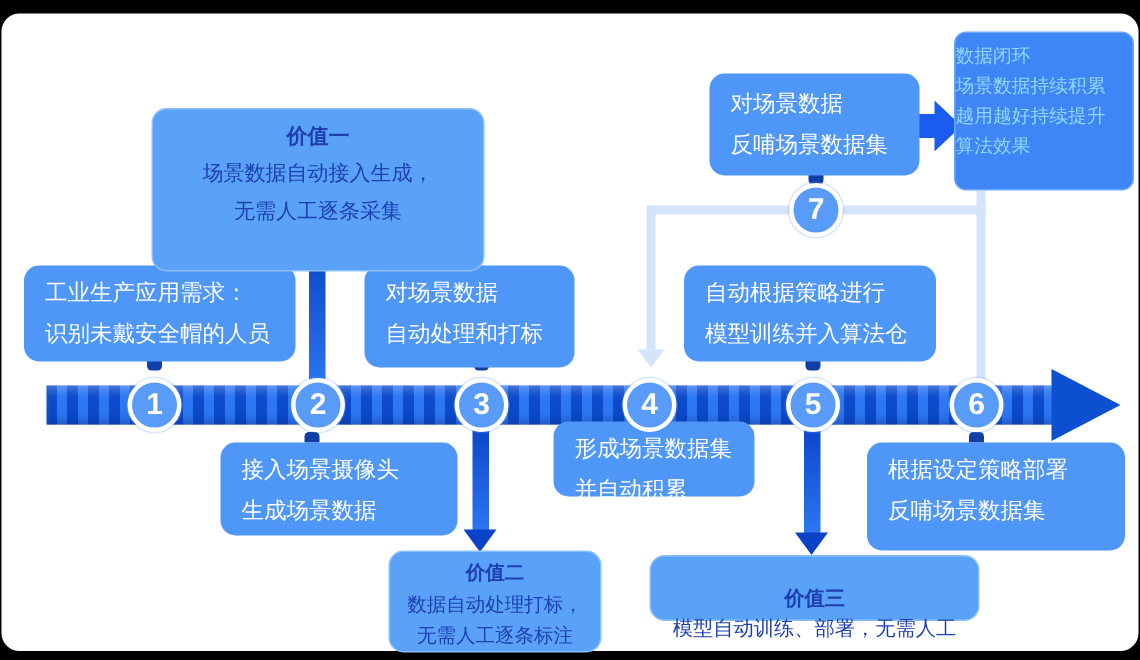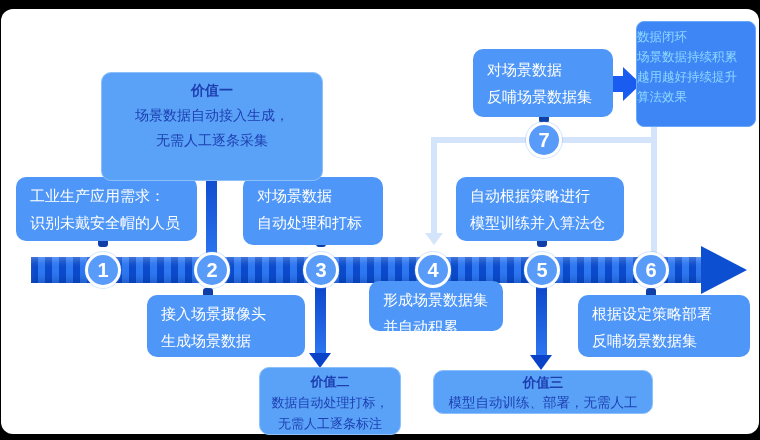--- a/index.html
+++ b/index.html
@@ -92,40 +92,40 @@
       <div>自动处理和打标</div>
     </div>
     <div class="abs sbox" style="left:368px;top:272px;width:134px;height:50px;">
       <div>形成场景数据集</div>
       <div>并自动积累</div>
     </div>
     <div class="abs sbox" style="left:455px;top:168px;width:168px;height:64px;">
       <div>自动根据策略进行</div>
       <div>模型训练并入算法仓</div>
     </div>
-    <div class="abs sbox" style="left:577px;top:286px;width:172px;height:62px;">
+    <div class="abs sbox" style="left:577px;top:286px;width:172px;height:72px;">
       <div>根据设定策略部署</div>
       <div>反哺场景数据集</div>
     </div>
     <div class="abs sbox" style="left:472px;top:40px;width:140px;height:68px;padding-top:7px;">
       <div>对场景数据</div>
       <div>反哺场景数据集</div>
     </div>
 
     <div class="abs abox" style="left:100px;top:63px;width:222px;height:109px;font-size:14px;line-height:25px;padding-top:5px;">
       <div class="ttl">价值一</div>
       <div>场景数据自动接入生成，</div>
       <div>无需人工逐条采集</div>
     </div>
     <div class="abs abox" style="left:258px;top:358px;width:142px;height:68px;font-size:13px;line-height:21px;padding-top:3px;">
       <div class="ttl">价值二</div>
       <div>数据自动处理打标，</div>
       <div>无需人工逐条标注</div>
     </div>
-    <div class="abs abox" style="left:432px;top:361px;width:220px;height:44px;font-size:13.5px;line-height:20px;padding-top:2px;">
+    <div class="abs abox" style="left:432px;top:361px;width:220px;height:44px;font-size:13.5px;line-height:20px;padding-top:18px;">
       <div class="ttl">价值三</div>
       <div>模型自动训练、部署，无需人工</div>
     </div>
 
     <div class="abs dbox" style="left:635px;top:12px;width:120px;height:106px;">
       <div>数据闭环</div>
       <div>场景数据持续积累</div>
       <div>越用越好持续提升</div>
       <div>算法效果</div>
     </div>

